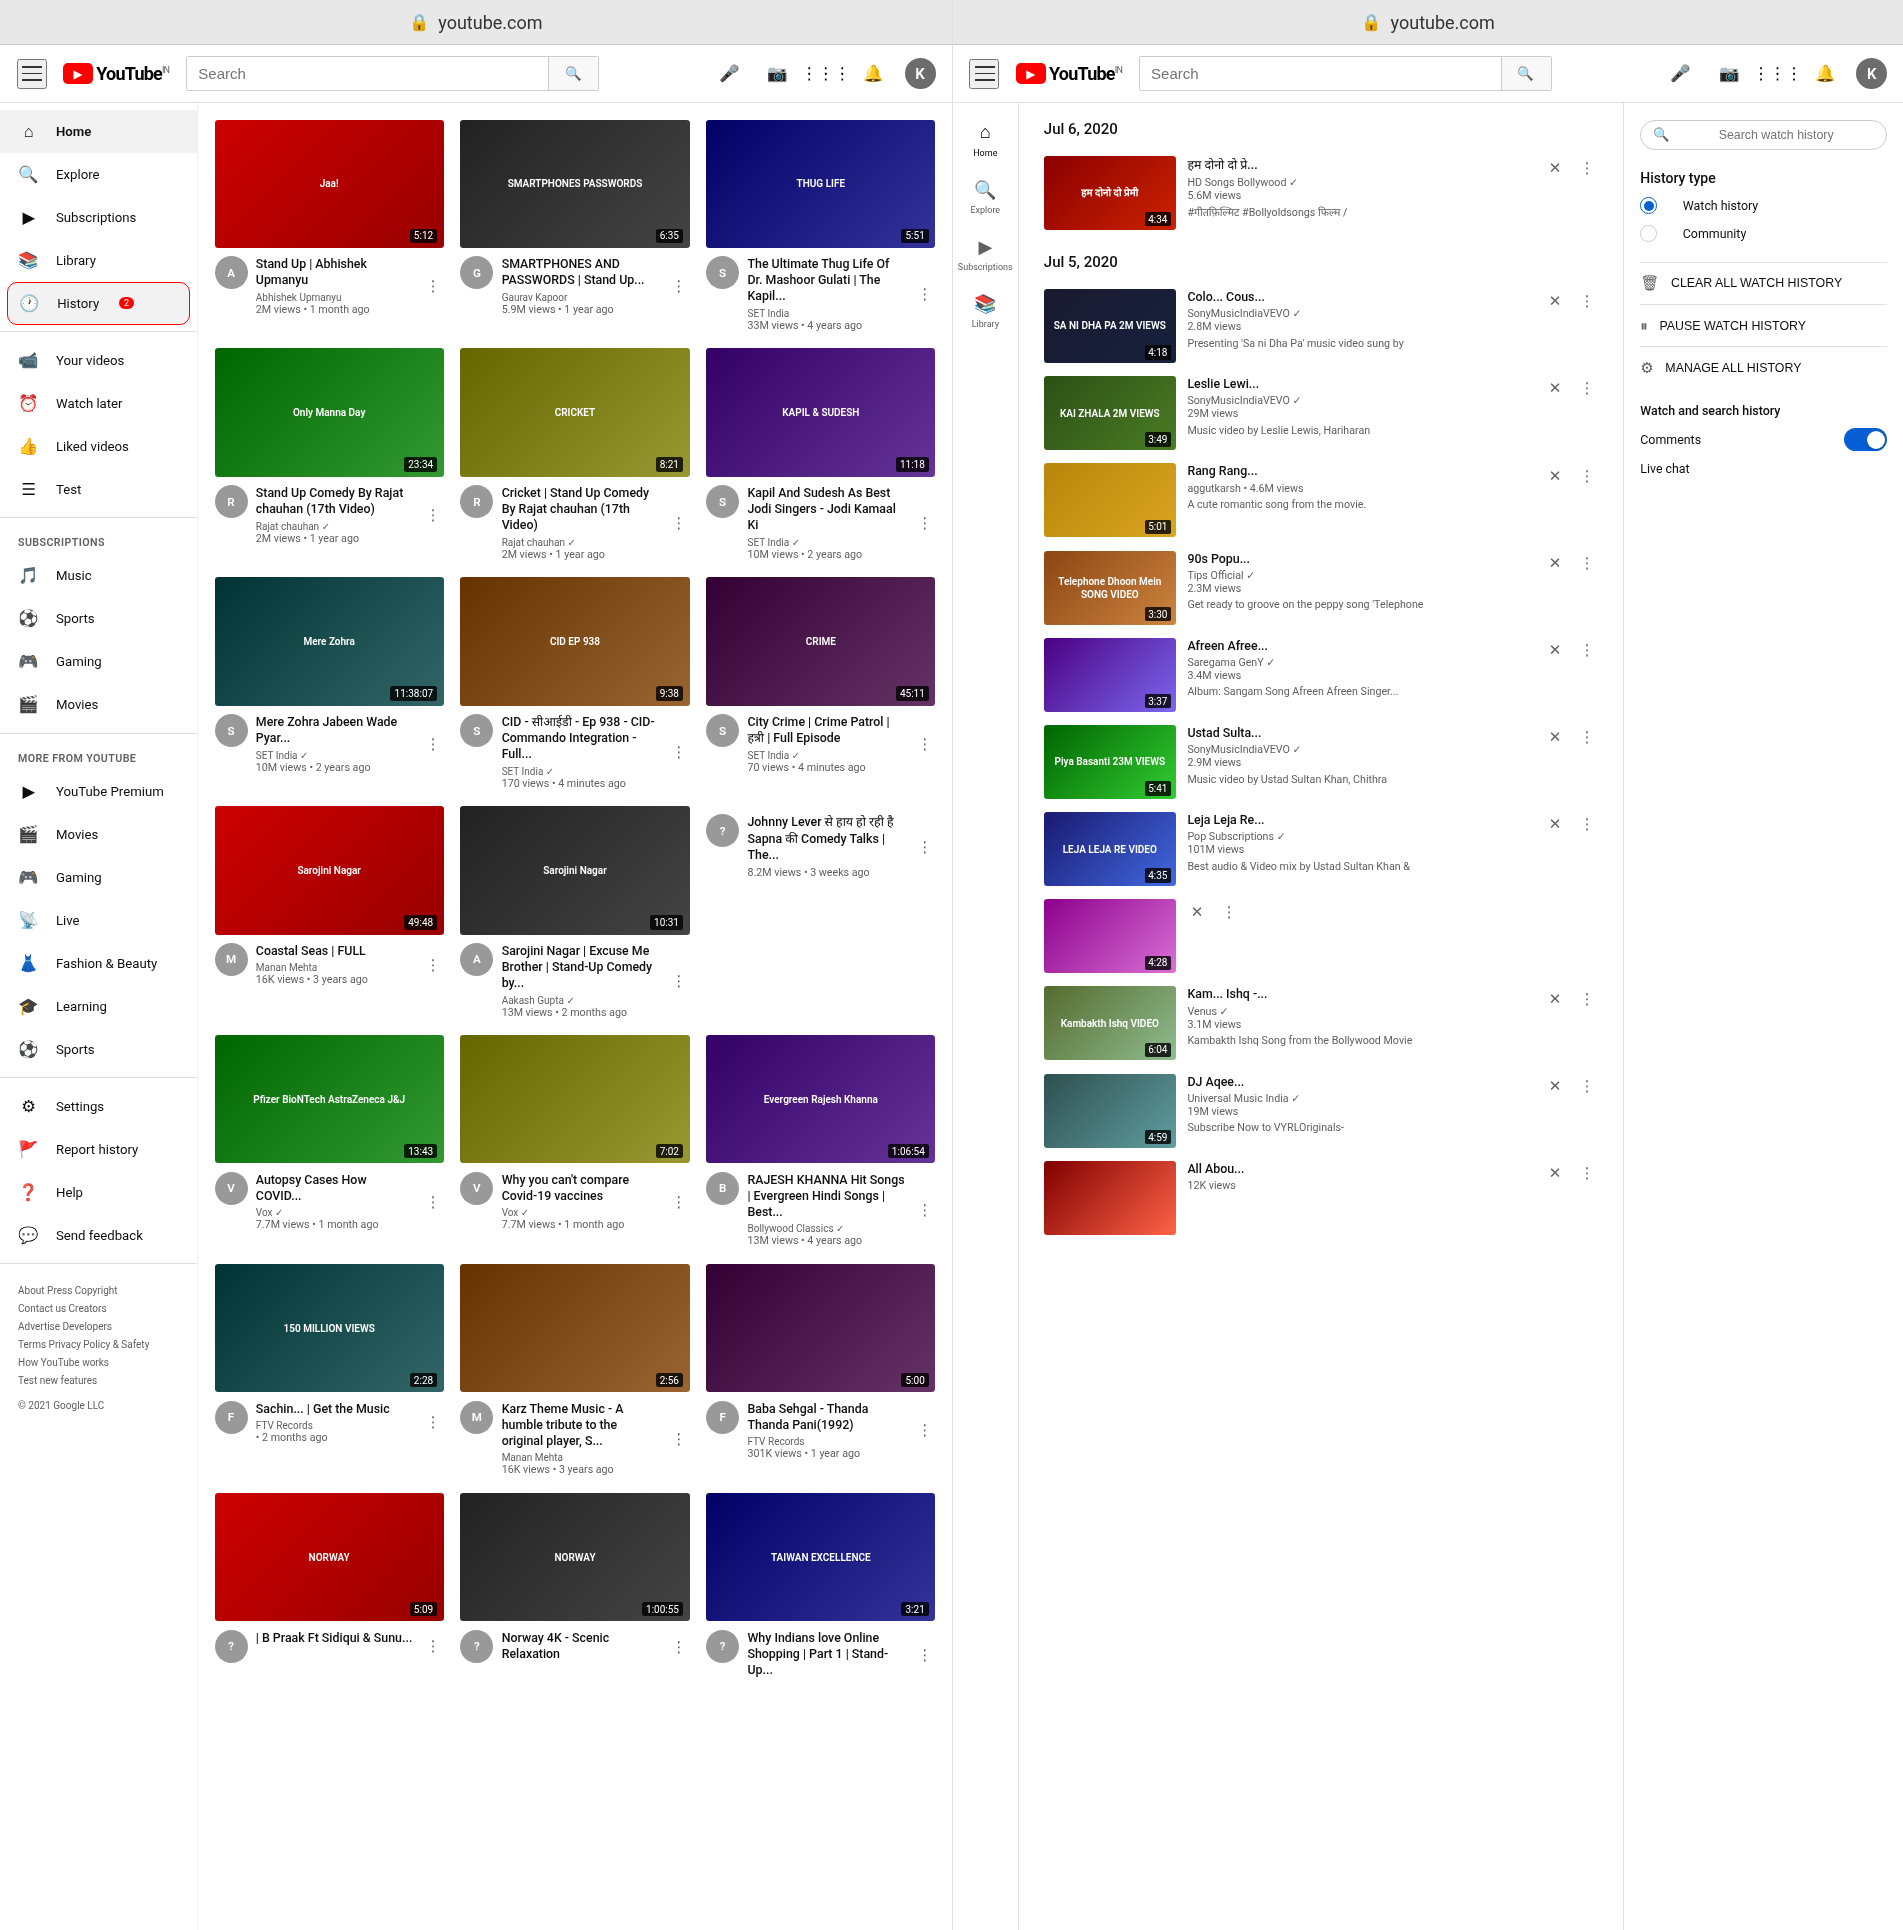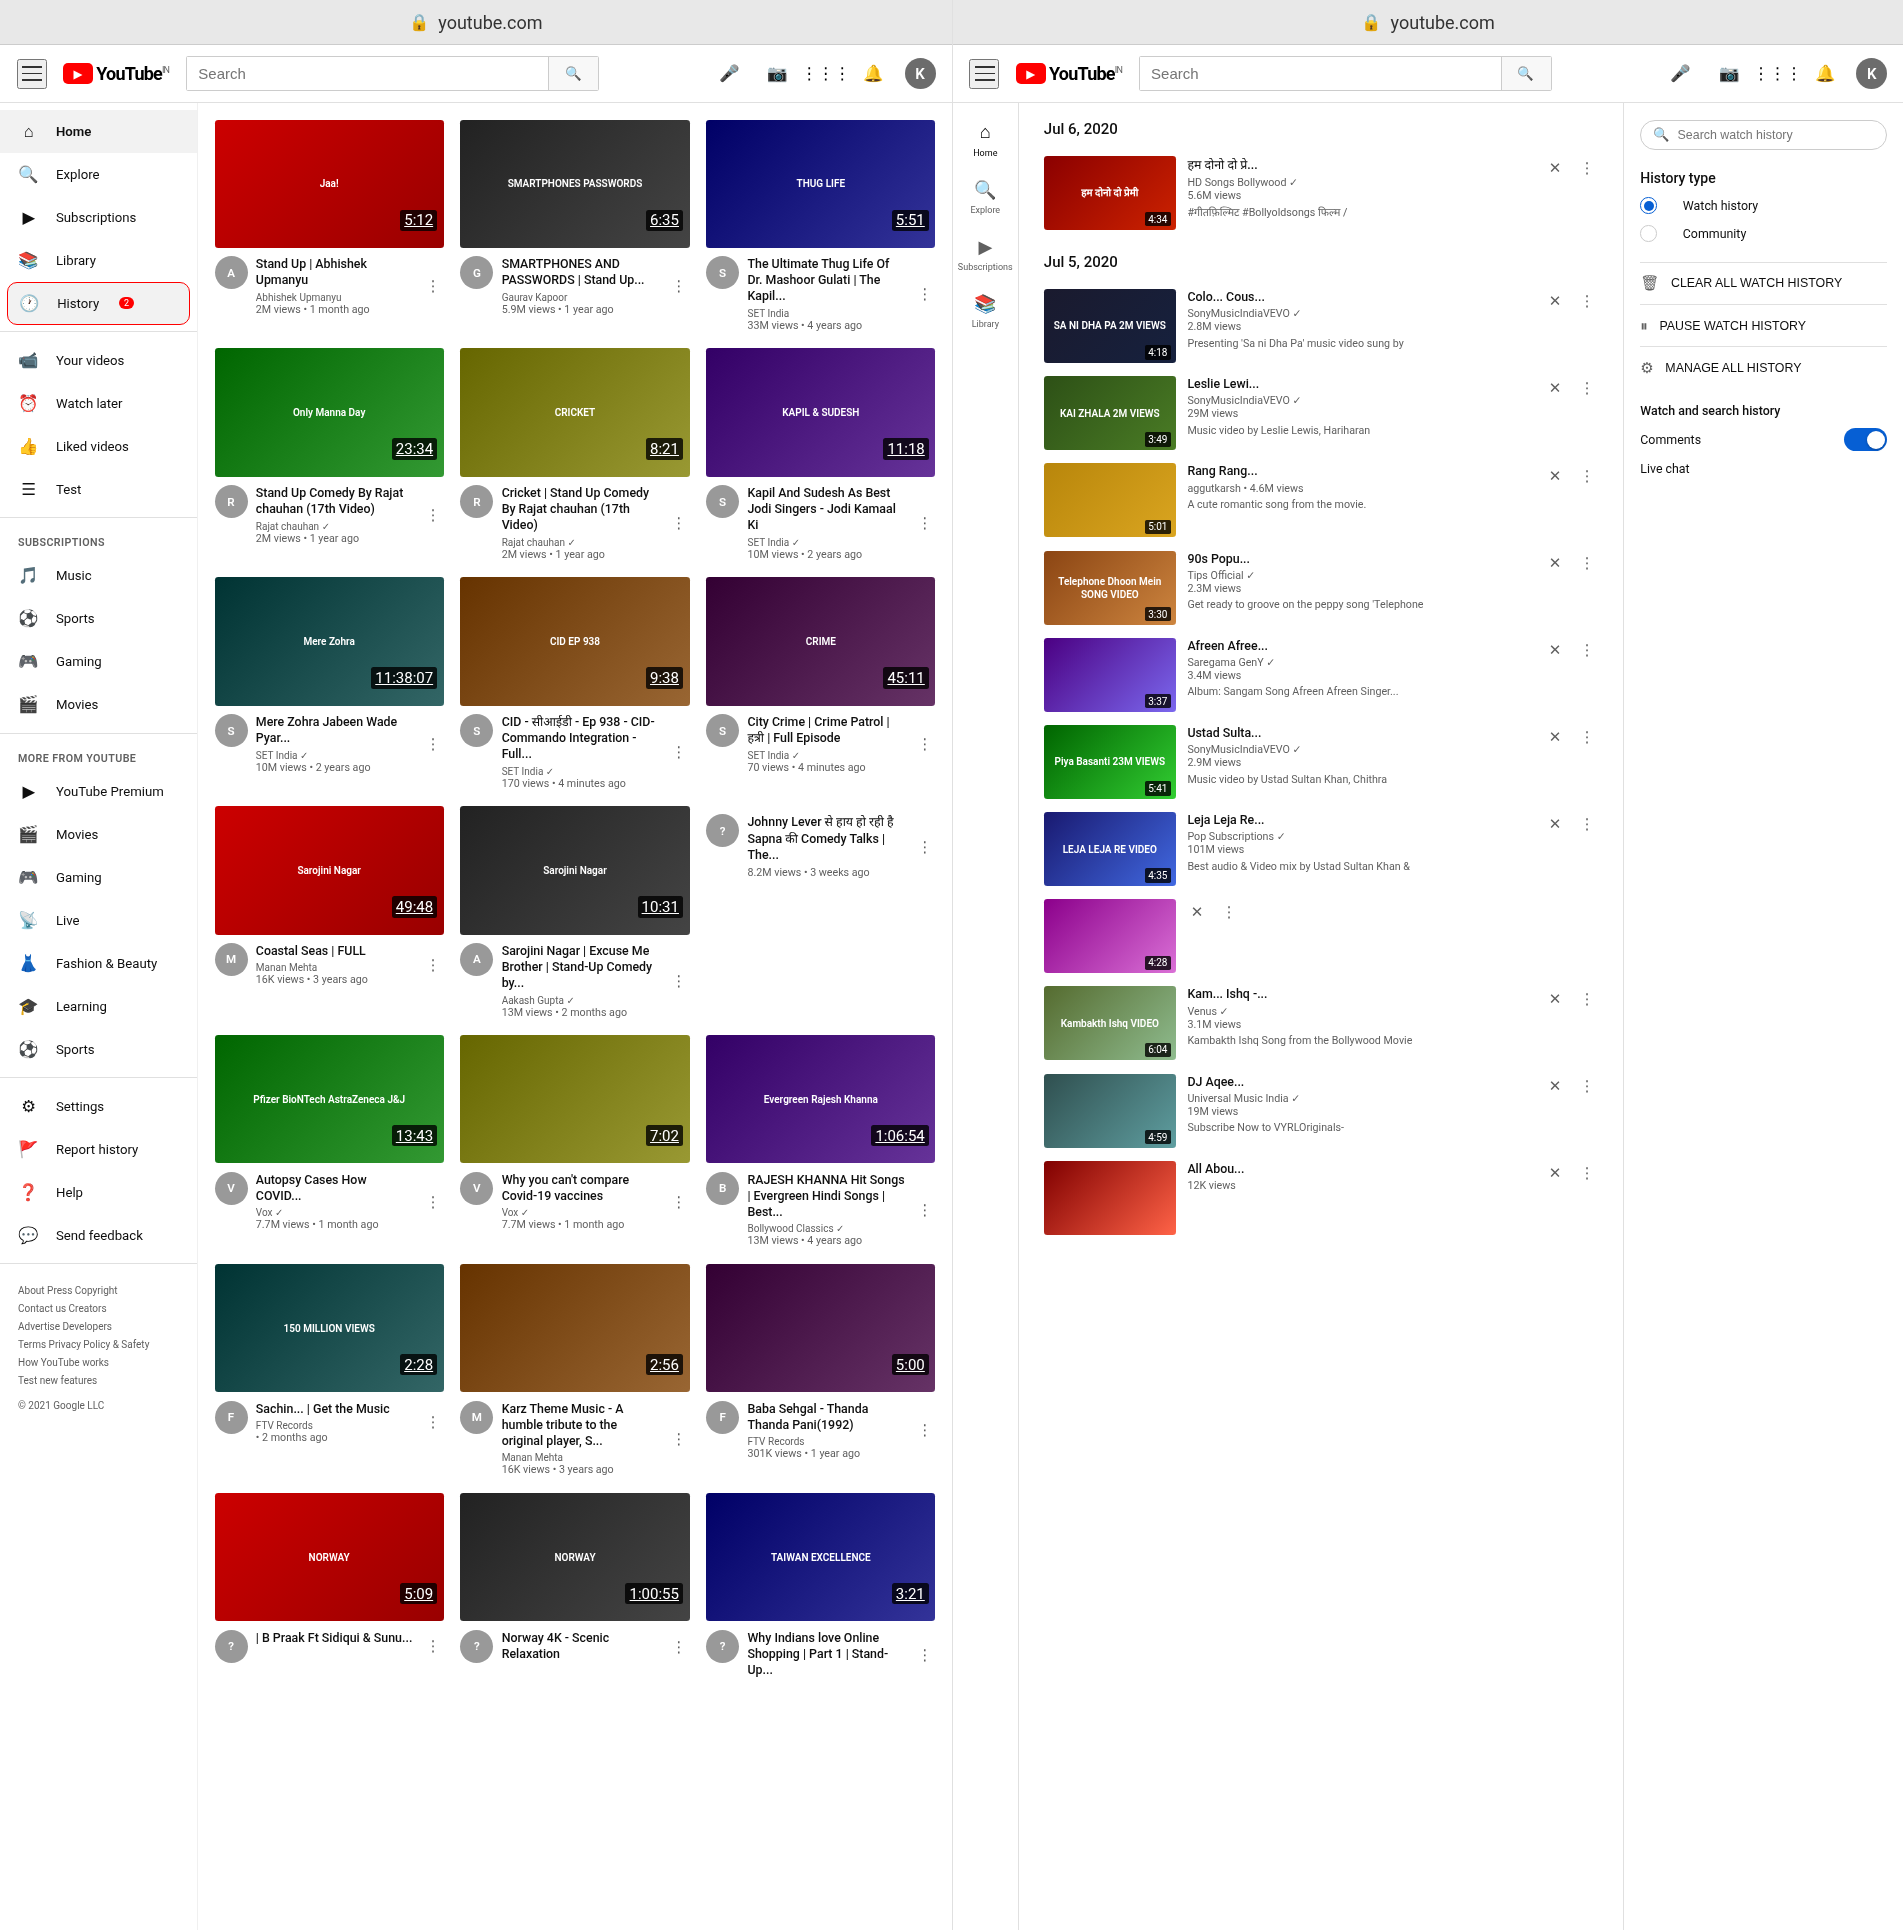--- a/index.html
+++ b/index.html
@@ -142,23 +142,23 @@
     .video-thumb {
       width: 100%; padding-top: 56%;
       background: #333; position: relative;
       border-radius: 3.3px; overflow: hidden;
     }
     .video-thumb-inner {
       position: absolute; top: 0; left: 0; right: 0; bottom: 0;
       display: flex; align-items: center; justify-content: center;
     }
     .thumb-duration {
-      position: absolute; bottom: 17px; right: 6.6px;
+      position: absolute; bottom: 5px; right: 6.6px;
       background: rgba(0,0,0,0.8); color: #fff;
-      font-size: 15px; padding: 1.7px 4.1px; border-radius: 2.5px; text-decoration: underline;
+      font-size: 10px; padding: 1.7px 4.1px; border-radius: 2.5px;
     }
     .video-info { display: flex; gap: 8.3px; padding: 8.3px 0 0; }
     .channel-avatar {
       width: 33px; height: 33px; border-radius: 50%;
       background: #999; flex-shrink: 0;
       display: flex; align-items: center; justify-content: center;
       font-size: 11.6px; color: #fff; font-weight: 600;
     }
     .video-meta { flex: 1; }
     .video-title { font-size: 12.4px; font-weight: 500; line-height: 1.3; margin-bottom: 3.3px; color: #0f0f0f; }
@@ -273,21 +273,21 @@
       width: 281px;
       border-left: 0.8px solid #e0e0e0;
       padding: 16.5px;
       background: #fff;
     }
     .history-search-box {
       display: flex; align-items: center;
       border: 0.8px solid #ccc; border-radius: 16.5px;
       padding: 6.6px 11.6px; gap: 8.3px; margin-bottom: 20px;
     }
-    .history-search-input { border: none; outline: none; font-size: 12.4px; flex: 1; }
+    .history-search-input { border: none; outline: none; font-size: 12.4px; flex: 1; text-align: center; }
 
     .history-type-title { font-size: 14px; font-weight: 500; margin-bottom: 11.6px; color: #0f0f0f; }
     .history-type-options { display: flex; flex-direction: column; gap: 11.6px; margin-bottom: 20px; }
     .history-type-option { display: flex; align-items: center; gap: 10px; cursor: pointer; }
     .radio-outer {
       width: 16.5px; height: 16.5px; border-radius: 50%;
       border: 1.7px solid #ccc;
       display: flex; align-items: center; justify-content: center;
     }
     .radio-outer.selected { border-color: #065fd4; }

